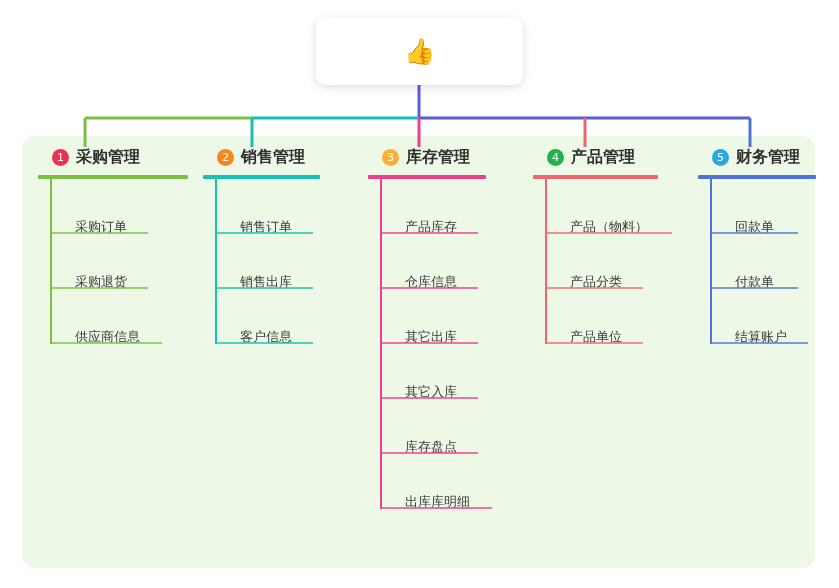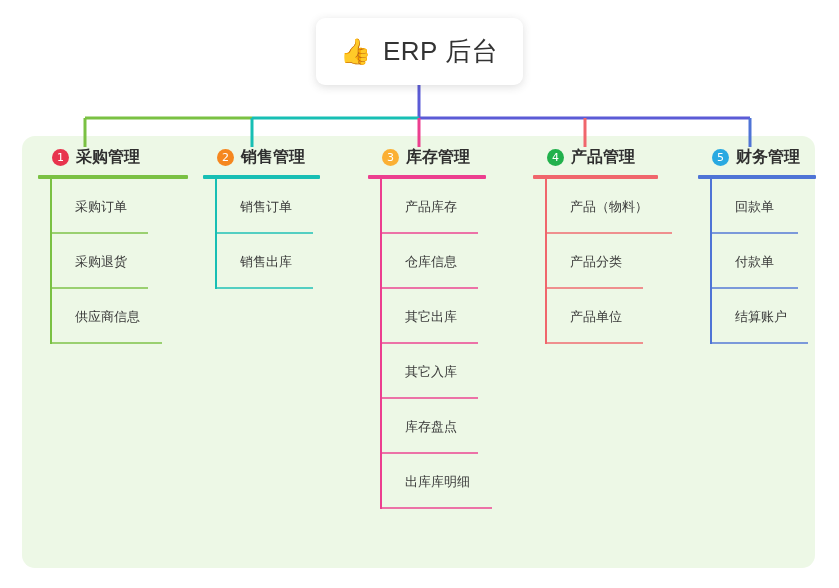--- a/index.html
+++ b/index.html
@@ -120,21 +120,21 @@
     box-sizing: border-box;
     display: flex;
     align-items: center;
     padding-left: 23px;
   }
   .item .item-label {
     font-size: 13px;
     color: #3a3a3a;
     white-space: nowrap;
     position: relative;
-    top: 0;
+    top: 20px;
   }
   .item .item-rule {
     position: absolute;
     left: 0;
     bottom: 0;
     height: 2px;
   }
 </style>
 </head>
 <body>
@@ -148,21 +148,20 @@
     <line x1="419" y1="118" x2="750" y2="118" stroke="#5b5bd6" stroke-width="3"></line>
     <line x1="85" y1="118" x2="85" y2="147" stroke="#7ac143" stroke-width="3"></line>
     <line x1="252" y1="118" x2="252" y2="147" stroke="#17bfb4" stroke-width="3"></line>
     <line x1="419" y1="118" x2="419" y2="147" stroke="#ec3f8f" stroke-width="3"></line>
     <line x1="585" y1="118" x2="585" y2="147" stroke="#f0666c" stroke-width="3"></line>
     <line x1="750" y1="118" x2="750" y2="147" stroke="#4f74d6" stroke-width="3"></line>
   </svg>
 
 <div id="root-card">
   <span class="thumb">👍</span>
-  <span class="root-title">ERP 后台</span>
 </div>
 
 <div id="columns-host">
     <div class="column" style="left: 38px; width: 150px;">
       <div class="col-header">
         <span class="badge" style="background: rgb(232, 52, 78);">1</span>
         <span class="col-title">采购管理</span>
       </div>
       <div class="header-rule" style="background: rgb(122, 193, 67); width: 150px;"></div>
       <div class="items">
@@ -190,20 +189,24 @@
       <div class="items">
         <div class="spine" style="background: rgb(23, 191, 180);"></div>
         <div class="item">
           <span class="item-label">销售订单</span>
           <div class="item-rule" style="background: rgb(23, 191, 180); opacity: 0.72; width: 96px;"></div>
         </div>
         <div class="item">
           <span class="item-label">销售出库</span>
           <div class="item-rule" style="background: rgb(23, 191, 180); opacity: 0.72; width: 96px;"></div>
         </div>
+        <div class="item">
+          <span class="item-label">客户信息</span>
+          <div class="item-rule" style="background: rgb(23, 191, 180); opacity: 0.72; width: 96px;"></div>
+        </div>
       </div>
     </div>
     <div class="column" style="left: 368px; width: 118px;">
       <div class="col-header">
         <span class="badge" style="background: rgb(251, 176, 52);">3</span>
         <span class="col-title">库存管理</span>
       </div>
       <div class="header-rule" style="background: rgb(236, 63, 143); width: 118px;"></div>
       <div class="items">
         <div class="spine" style="background: rgb(236, 63, 143);"></div>

